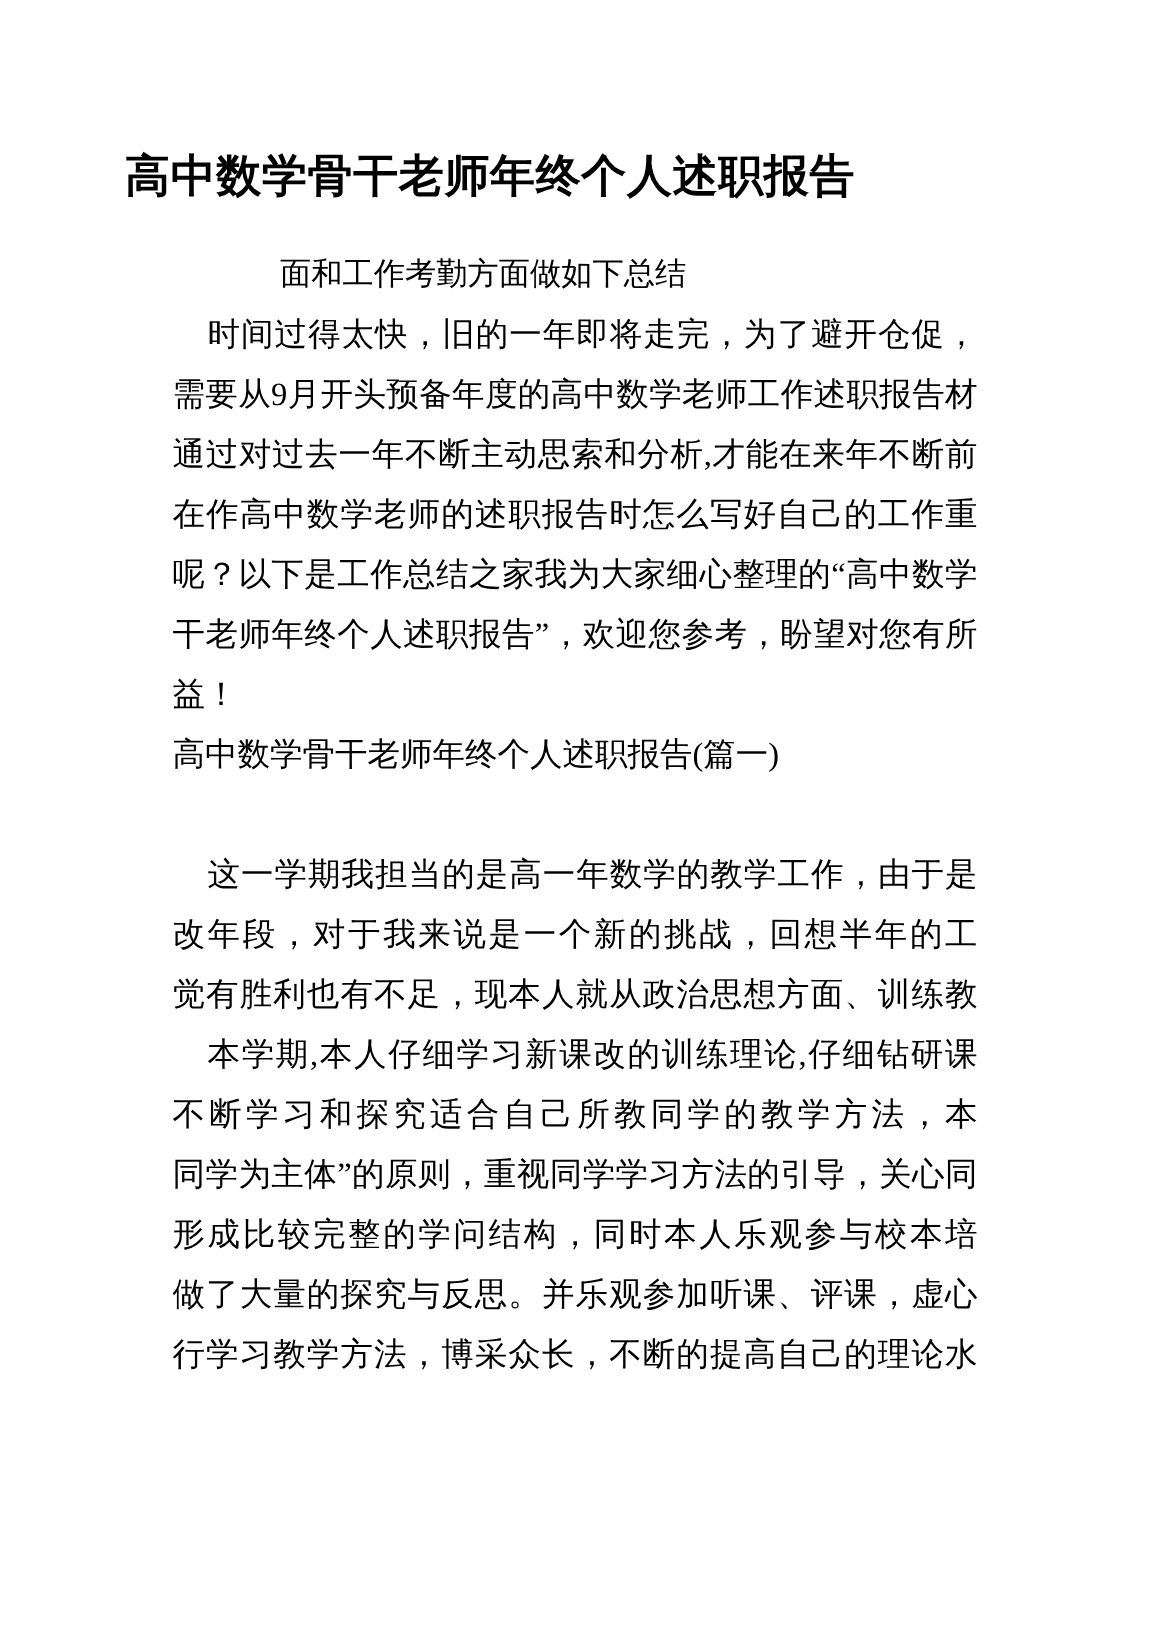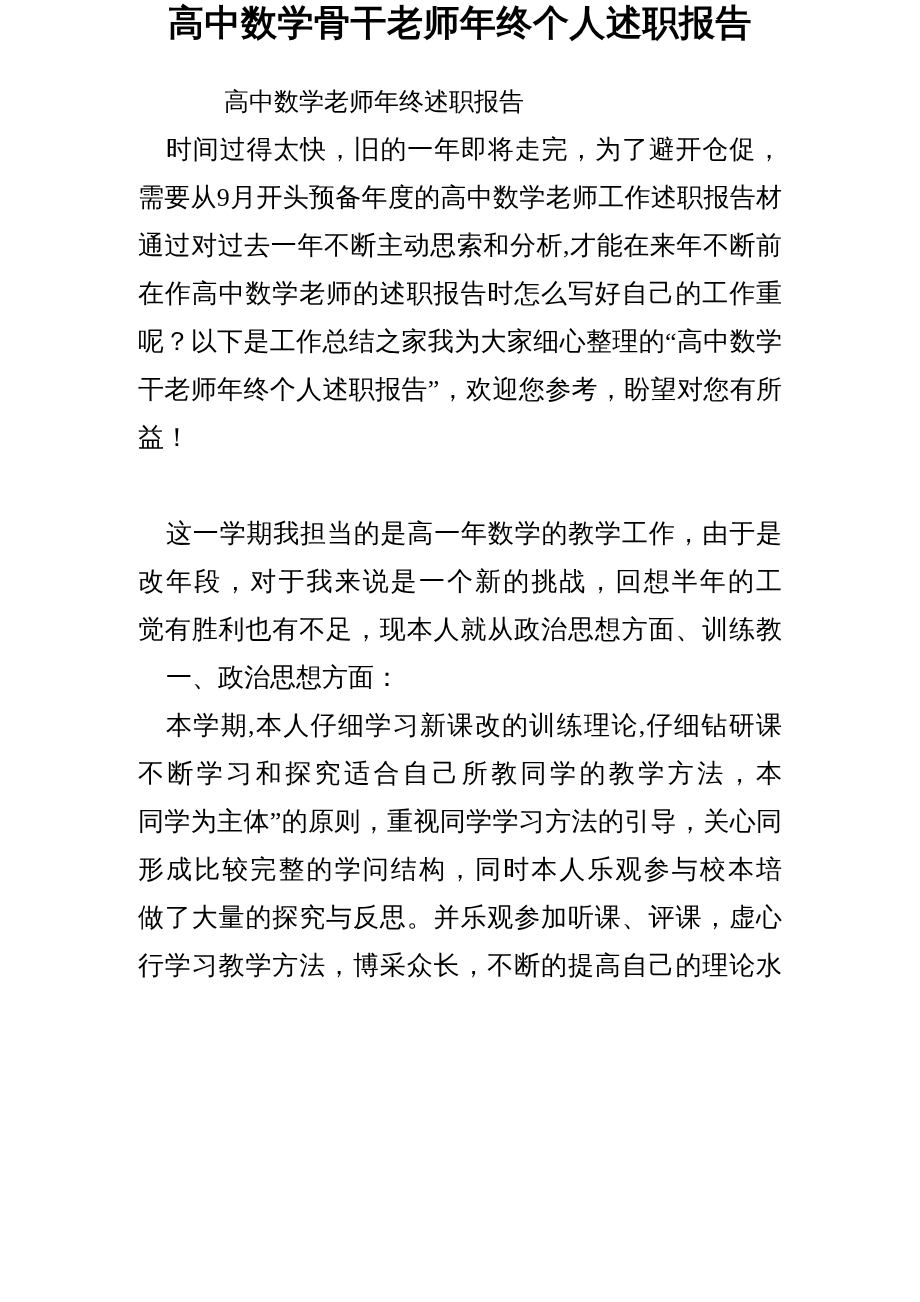--- a/index.html
+++ b/index.html
@@ -7,21 +7,21 @@
     position: relative;
     width: 920px;
     height: 1302px;
     background: #ffffff;
     color: #000000;
     overflow: hidden;
     font-family: "Liberation Serif", "DejaVu Serif", serif;
   }
   .doc-title {
     margin: 0 100px;
-    text-align: center;
+    padding-top: 118px;
     font-family: "Liberation Sans", "DejaVu Sans", sans-serif;
     font-weight: 700;
     font-size: 36px;
     line-height: 46px;
     letter-spacing: 0.5px;
   }
   .doc-body {
     margin: 32px 138px 0 138px;
     font-size: 26px;
     line-height: 48px;
@@ -38,34 +38,34 @@
   .line.subtitle { padding-left: 86px; font-size: 25px; }
   .line.blank { }
 </style>
 </head>
 <body>
 
 <div class="page">
   <h1 class="doc-title">高中数学骨干老师年终个人述职报告</h1>
 
   <div class="doc-body">
-    <div class="line subtitle">高中数学老师年终述职报告</div>
+    <div class="line subtitle">面和工作考勤方面做如下总结</div>
 
   <div class="line indent just">时间过得太快，旧的一年即将走完，为了避开仓促，我们</div>
       <div class="line just">需要从9月开头预备年度的高中数学老师工作述职报告材料，</div>
       <div class="line just">通过对过去一年不断主动思索和分析,才能在来年不断前进。</div>
       <div class="line just">在作高中数学老师的述职报告时怎么写好自己的工作重点</div>
       <div class="line just">呢？以下是工作总结之家我为大家细心整理的“高中数学骨</div>
       <div class="line just">干老师年终个人述职报告”，欢迎您参考，盼望对您有所助</div>
       <div class="line">益！</div>
+      <div class="line">高中数学骨干老师年终个人述职报告(篇一)</div>
       <div class="line blank"></div>
       <div class="line indent just">这一学期我担当的是高一年数学的教学工作，由于是新课</div>
       <div class="line just">改年段，对于我来说是一个新的挑战，回想半年的工作，感</div>
       <div class="line just">觉有胜利也有不足，现本人就从政治思想方面、训练教学方</div>
-      <div class="line indent">一、政治思想方面：</div>
       <div class="line indent just">本学期,本人仔细学习新课改的训练理论,仔细钻研课标，</div>
       <div class="line just">不断学习和探究适合自己所教同学的教学方法，本着：“以</div>
       <div class="line just">同学为主体”的原则，重视同学学习方法的引导，关心同学</div>
       <div class="line just">形成比较完整的学问结构，同时本人乐观参与校本培训，并</div>
       <div class="line just">做了大量的探究与反思。并乐观参加听课、评课，虚心向同</div>
       <div class="line">行学习教学方法，博采众长，不断的提高自己的理论水平和</div>
     </div>
 </div>
 
 </body></html>

